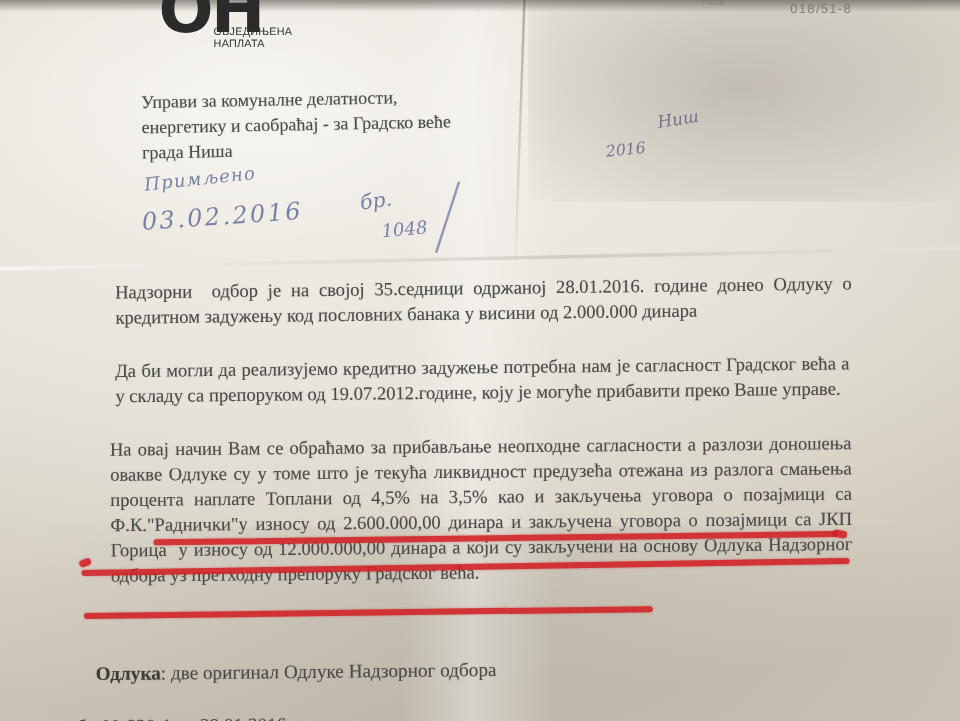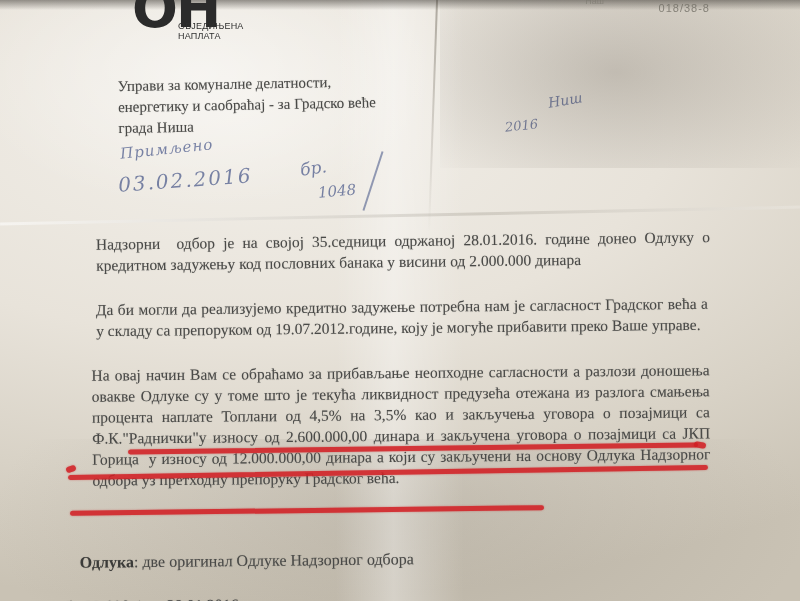--- a/index.html
+++ b/index.html
@@ -218,21 +218,21 @@
 
   <div class="logo">
     <div class="big">ОН</div>
     <div class="jkp">ЈКП</div>
     <div class="sub">
       <div>ОБЈЕДИЊЕНА</div>
       <div>НАПЛАТА</div>
     </div>
   </div>
 
-  <div class="topnum">018/38-8</div>
+  <div class="topnum">018/51-8</div>
   <div class="topnum2">Наш</div>
 
   <div class="t addr">Управи за комуналне делатности,
 енергетику и саобраћај - за Градско веће
 града Ниша</div>
 
   <div class="hw hw-stamp1">Примљено</div>
   <div class="hw hw-stamp2">03.02.2016</div>
   <div class="hw hw-stamp3">бр.</div>
   <div class="hw hw-stamp4">1048</div>

